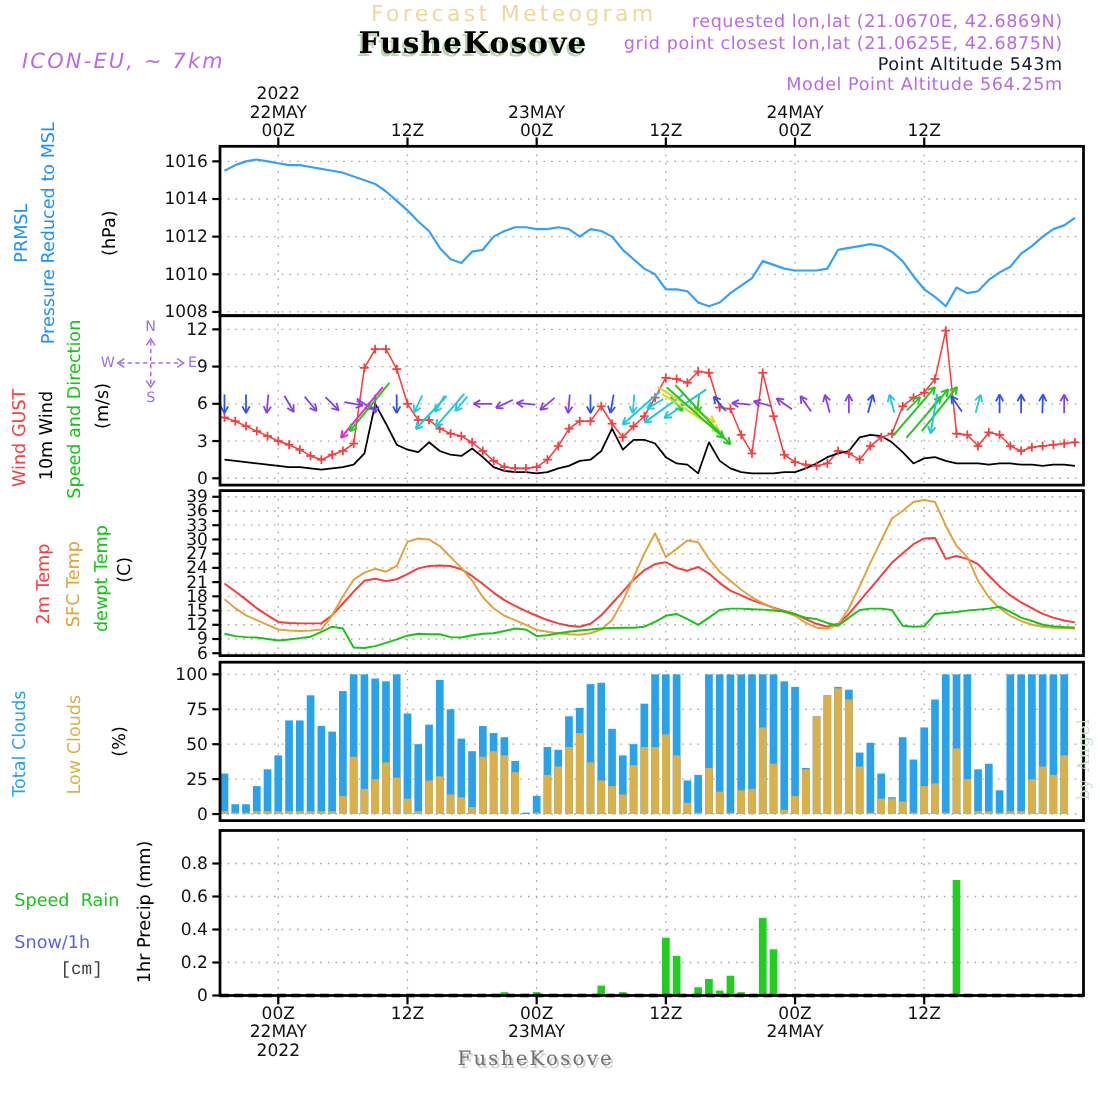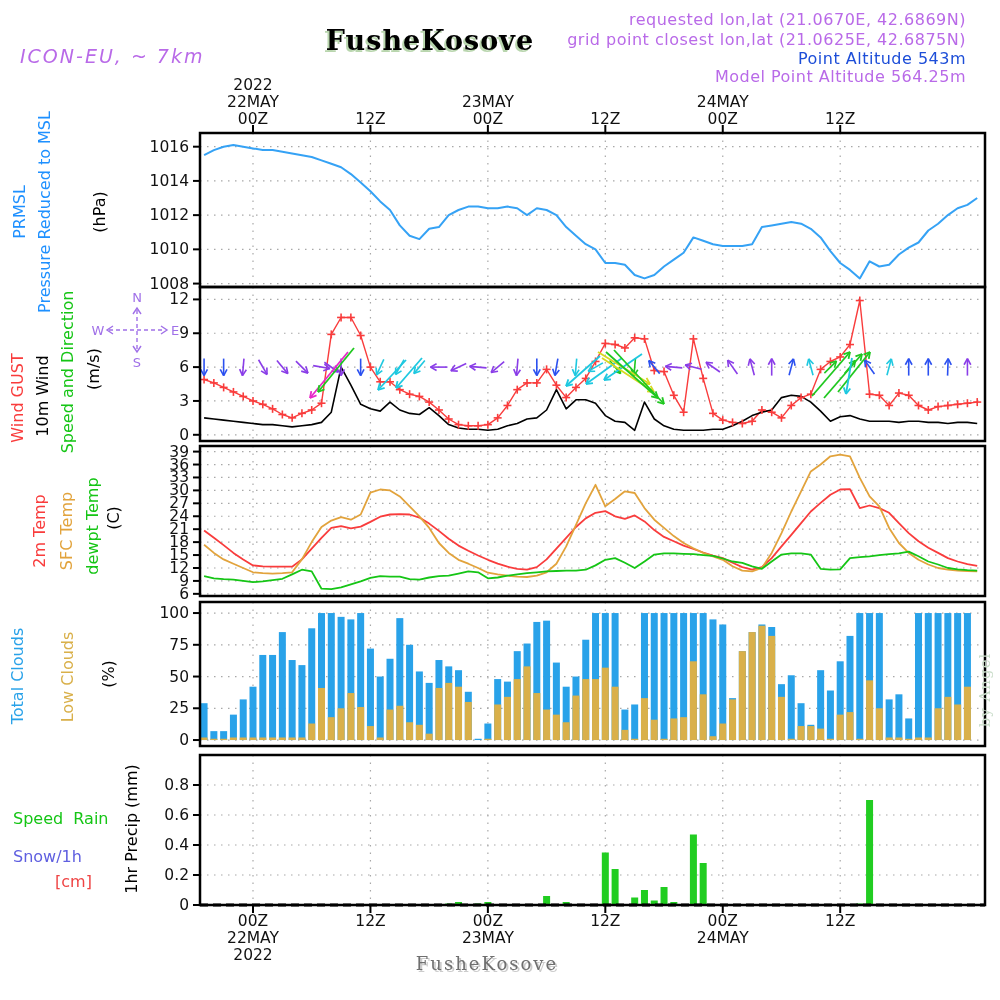--- a/index.html
+++ b/index.html
@@ -712,24 +712,25 @@
         <text x="722.7616" y="926" text-anchor="middle" font-size="15.5" fill="#111">00Z</text>
         <text x="722.7616" y="943" text-anchor="middle" font-size="15.5" fill="#111">24MAY</text>
         <line x1="840.202" y1="125" x2="840.202" y2="133" stroke="#000000" stroke-width="2"></line>
         <line x1="840.202" y1="905" x2="840.202" y2="913" stroke="#000000" stroke-width="2"></line>
         <text x="840.202" y="124" text-anchor="middle" font-size="15.5" fill="#111">12Z</text>
         <text x="840.202" y="926" text-anchor="middle" font-size="15.5" fill="#111">12Z</text>
       </g>
     </svg>
 
   
+  <div class="abs ctr fc-title" style="left: 467px; top: 12px; color: rgb(240, 215, 158);">Forecast Meteogram</div>
   <div class="tr-line" style="top: 19px; color: rgb(185, 106, 232);">requested lon,lat (21.0670E, 42.6869N)</div>
   <div class="tr-line" style="top: 39px; color: rgb(185, 106, 232);">grid point closest lon,lat (21.0625E, 42.6875N)</div>
   <div class="abs ctr main-title" style="left: 430px; top: 40px; text-shadow: rgb(185, 214, 174) -2px 2px 0px;">FusheKosove</div>
-  <div class="tr-line" style="top: 58px; color: #1d4ed8;">Point Altitude 543m</div>
+  <div class="tr-line" style="top: 58px; color: #0f172a;">Point Altitude 543m</div>
   <div class="tr-line" style="top: 76px; color: rgb(185, 106, 232);">Model Point Altitude 564.25m</div>
   <div class="hl icon-lab" style="left: 20px; top: 56px; color: rgb(185, 106, 232); font-style: italic;">ICON-EU, ~ 7km</div>
 
   
   <div class="vlab leg" style="left: 19px; top: 212px; color: rgb(30, 144, 255);">PRMSL</div>
   <div class="vlab leg" style="left: 44px; top: 212px; color: rgb(30, 144, 255);">Pressure Reduced to MSL</div>
   <div class="vlab unit" style="left:99px;top:212px;">(hPa)</div>
 
   
   <div class="vlab leg" style="left: 17px; top: 398px; color: rgb(249, 60, 60);">Wind GUST</div>
@@ -764,19 +765,19 @@
   <div class="vlab unit" style="left:113px;top:518px;">(C)</div>
 
   
   <div class="vlab leg" style="left: 17px; top: 676px; color: rgb(41, 162, 233);">Total Clouds</div>
   <div class="vlab leg" style="left: 67px; top: 677px; color: rgb(217, 176, 74);">Low Clouds</div>
   <div class="vlab unit" style="left:108px;top:674px;">(%)</div>
 
   
   <div class="hl leg" style="left: 13px; top: 818px; color: rgb(21, 197, 21);">Speed  Rain</div>
   <div class="hl leg" style="left: 13px; top: 856px; color: rgb(95, 95, 224);">Snow/1h</div>
-  <div class="hl leg" style="left: 55px; top: 881px; color: #ef4444;">[cm]</div>
+  <div class="hl leg" style="left: 55px; top: 881px; color: #404040; font-family: Liberation Mono, monospace;">[cm]</div>
   <div class="vlab unit" style="left:131px;top:829px;">1hr Precip (mm)</div>
 
   
   <div class="abs ctr footer-station" style="left: 487px; top: 963px; color: rgb(111, 111, 111); text-shadow: rgb(204, 204, 204) 2px 2px 0px;">FusheKosove</div>
   <div class="vlab credit" style="left: 985px; top: 690px; color: rgb(200, 220, 200);">by Angel</div>
 </div>
 
 </body></html>

